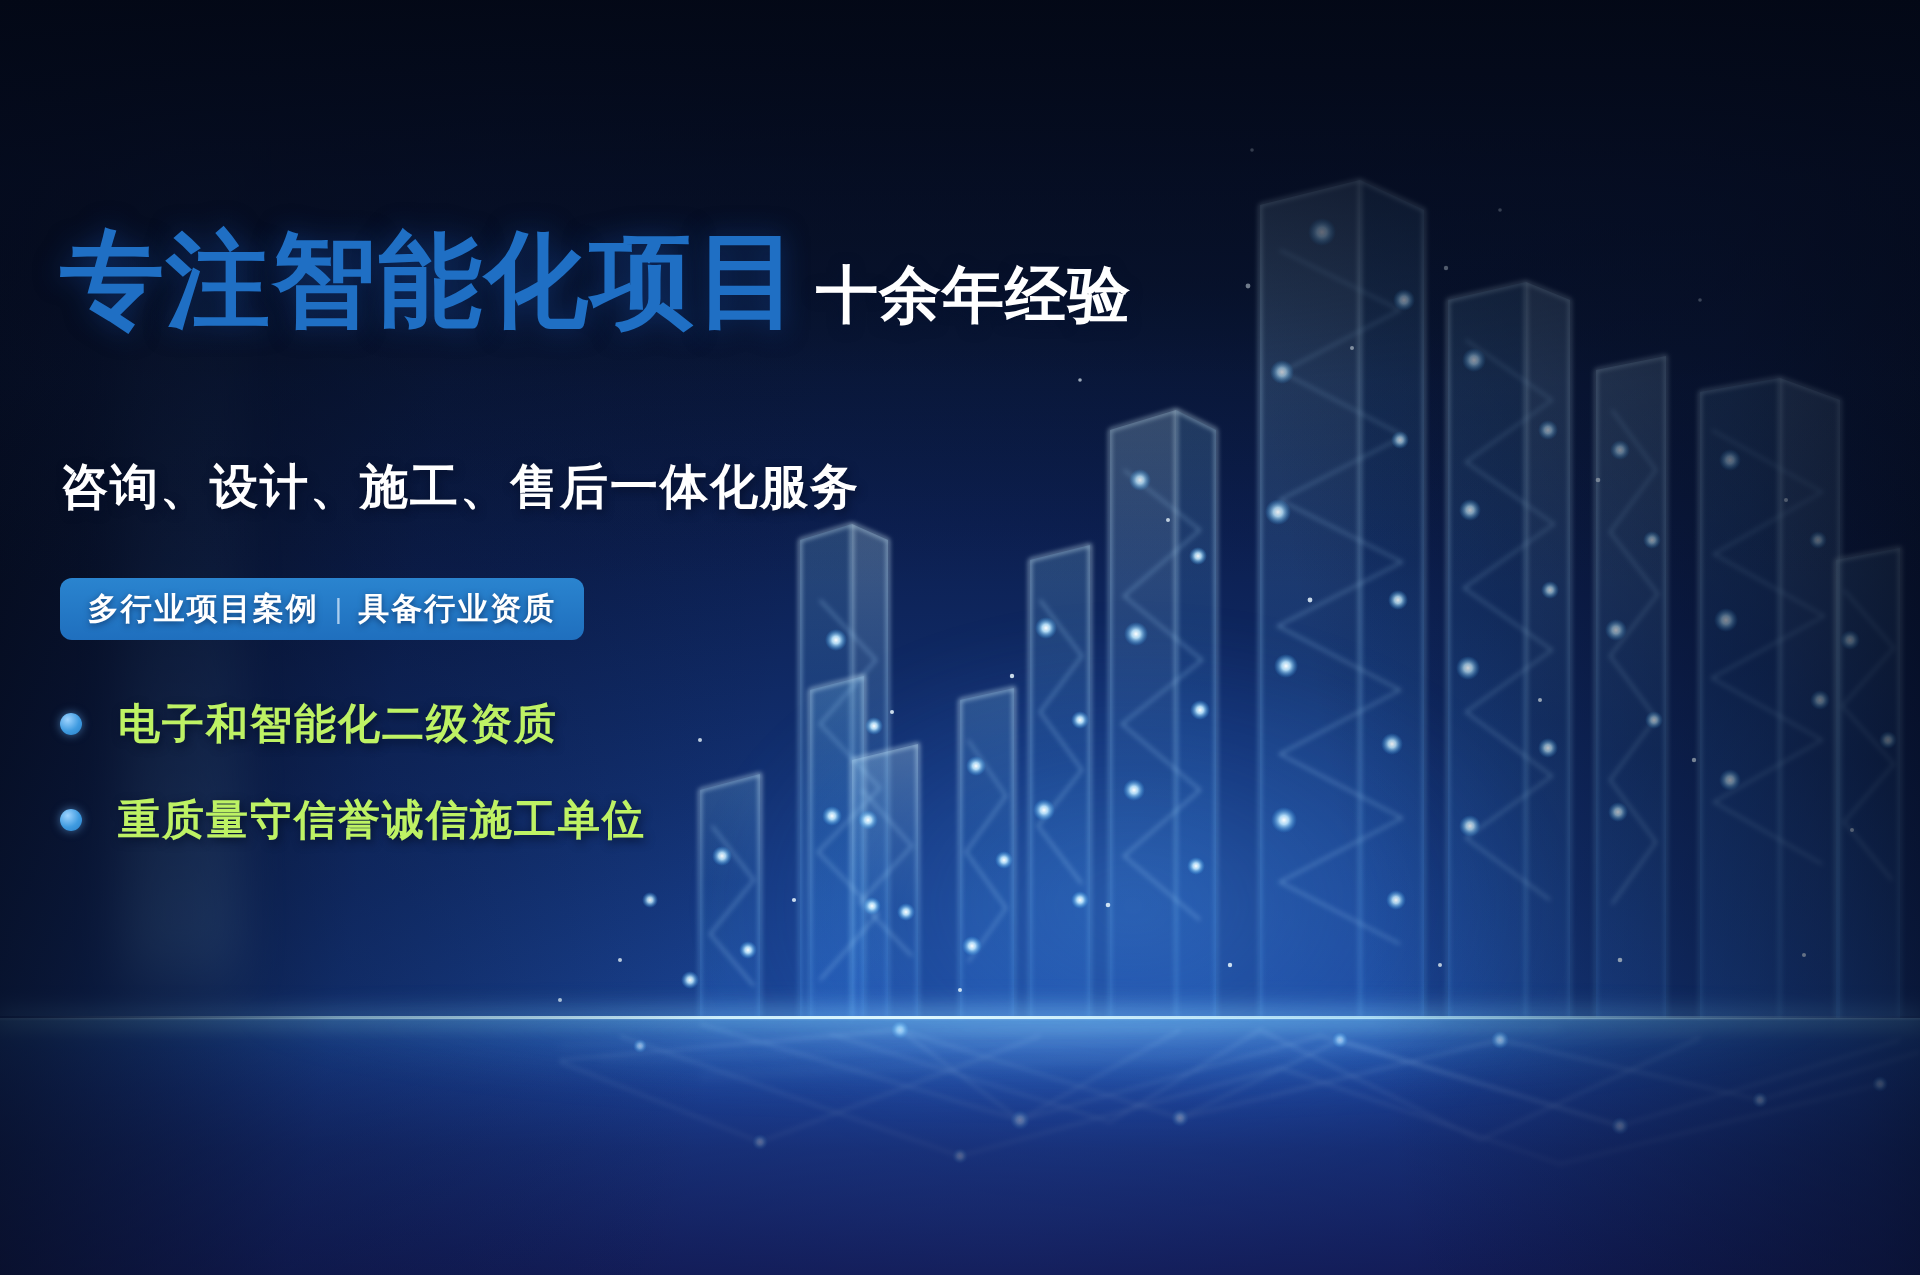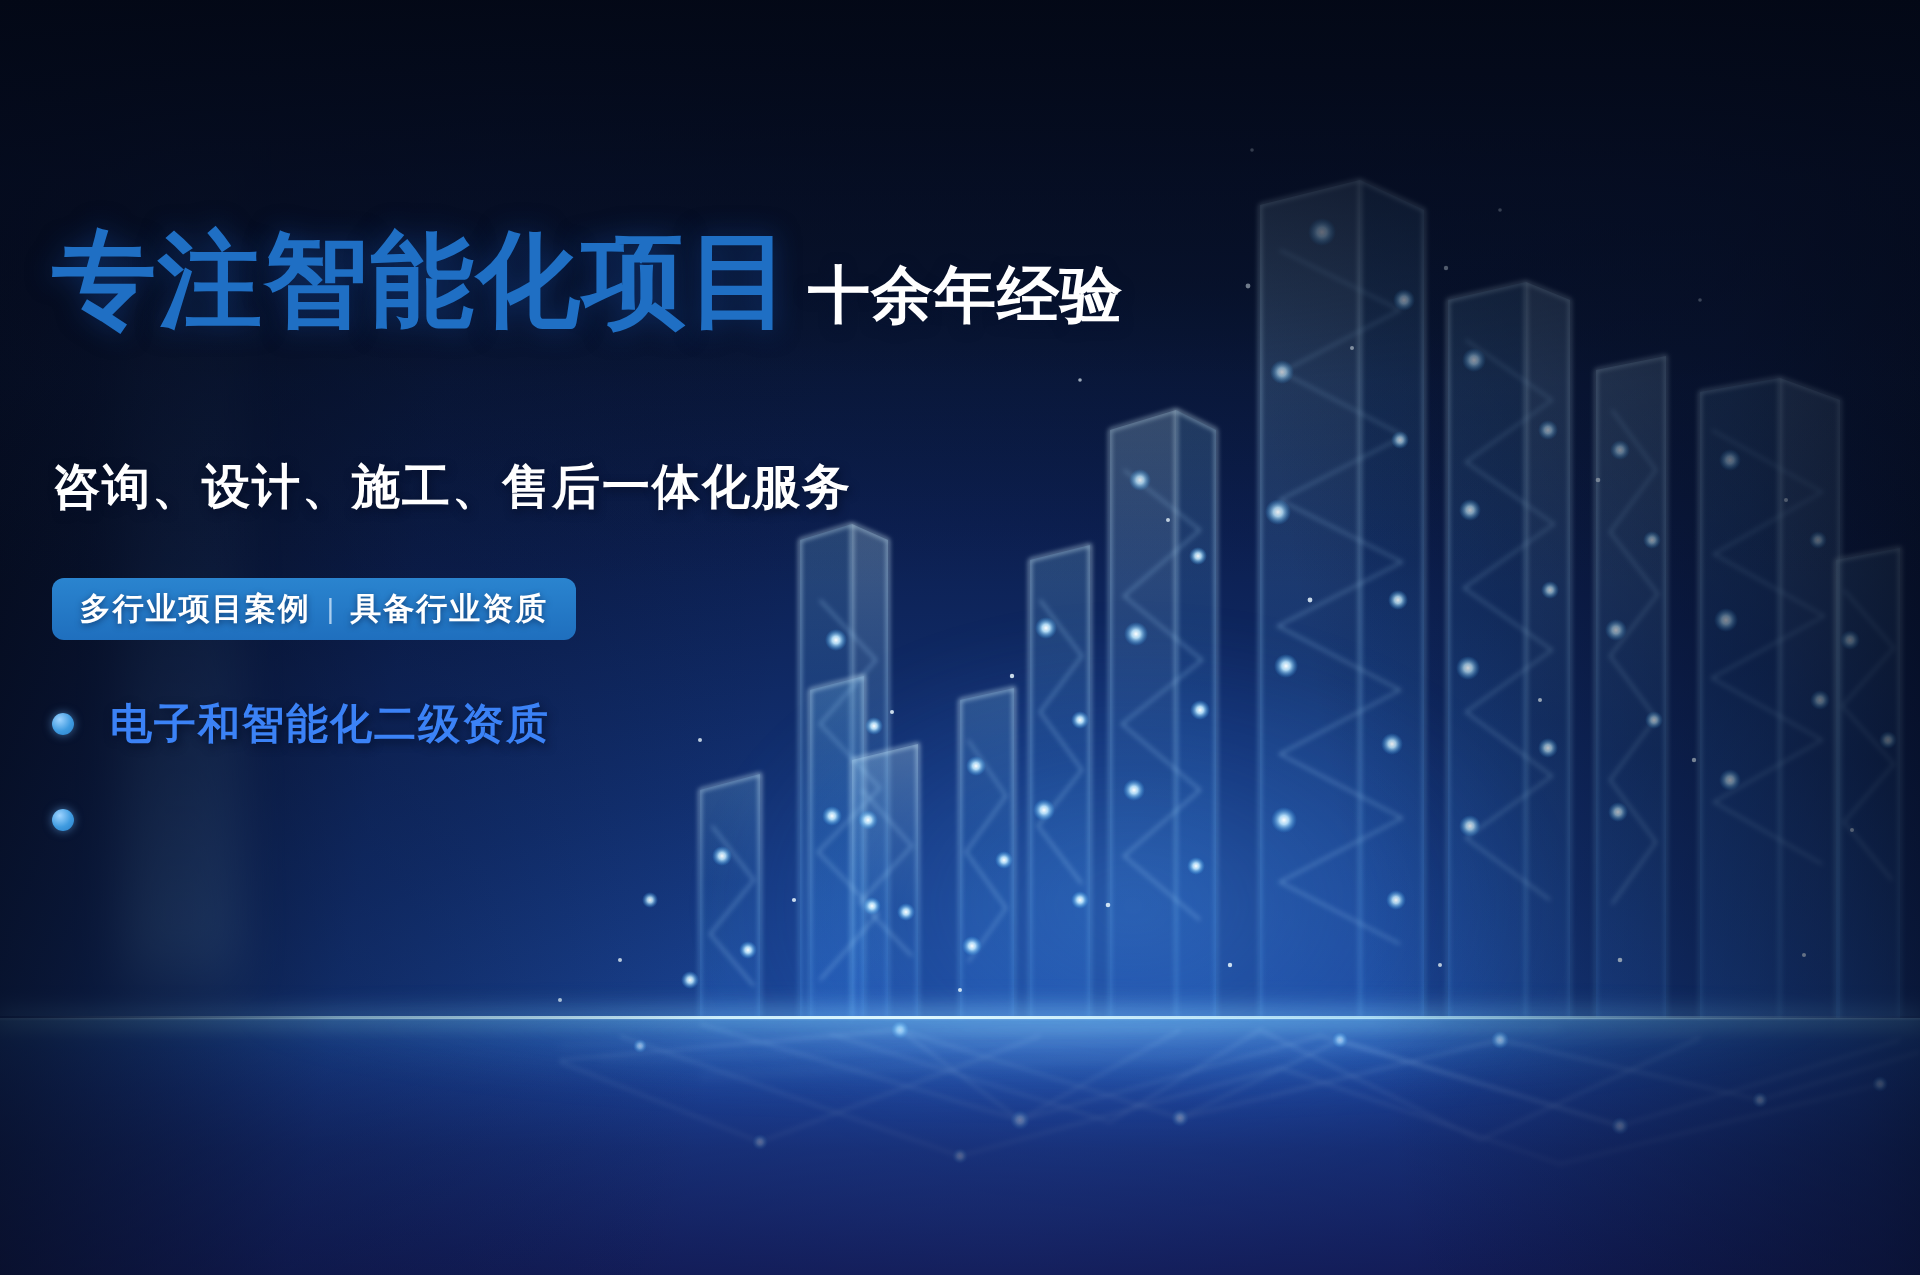--- a/index.html
+++ b/index.html
@@ -43,21 +43,21 @@
   .bottom-fade{position:absolute;left:0;right:0;bottom:0;height:230px;
     background:linear-gradient(180deg, rgba(10,18,52,0) 0%, rgba(14,22,70,.45) 45%, rgba(16,20,74,.72) 100%);
   }
   .left-beam{position:absolute;left:120px;top:0;width:120px;height:1020px;
     background:linear-gradient(180deg, rgba(120,190,255,0) 0%, rgba(110,180,255,.10) 55%, rgba(150,215,255,.22) 92%, rgba(150,215,255,0) 100%);
     filter:blur(22px);
   }
   svg.city{position:absolute;left:0;top:0;width:1920px;height:1275px;}
 
   
-  .content{position:absolute;left:4px;top:0;width:820px;height:100%;}
+  .content{position:absolute;left:12px;top:0;width:820px;height:100%;}
   .headline{position:absolute;left:48px;top:228px;white-space:nowrap;line-height:1;}
   .headline .main{
     font-size:104px;font-weight:bold;letter-spacing:2px;color:#1f6fc4;
     text-shadow:0 0 26px rgba(20,70,150,.55);
   }
   .headline .sub{
     font-size:62px;font-weight:bold;letter-spacing:1px;color:#ffffff;
     margin-left:14px;text-shadow:0 3px 14px rgba(5,18,48,.75);
   }
   .subtitle{position:absolute;left:48px;top:455px;font-size:48px;font-weight:bold;
@@ -71,21 +71,21 @@
     display:flex;align-items:center;justify-content:center;gap:16px;
   }
   .pill span.lbl{font-size:31px;font-weight:bold;color:#ffffff;letter-spacing:2px;
     text-shadow:0 2px 6px rgba(4,20,56,.55);}
   .pill span.sep{font-size:28px;color:rgba(225,240,255,.72);font-weight:300;}
   .bullets{position:absolute;left:48px;top:690px;}
   .bullet{display:flex;align-items:center;height:68px;margin-bottom:28px;}
   .dot{width:22px;height:22px;border-radius:50%;
     background:radial-gradient(circle at 35% 30%, #9fd4ff 0%, #3f9be0 55%, #2a7fc8 100%);
     box-shadow:0 0 10px rgba(110,185,255,.55);flex:0 0 auto;}
-  .btext{margin-left:36px;font-size:42px;font-weight:bold;color:#3b82f6;letter-spacing:2px;
+  .btext{margin-left:36px;font-size:42px;font-weight:bold;color:#bef264;letter-spacing:2px;
     white-space:nowrap;text-shadow:2px 3px 10px rgba(4,14,40,.85);}
 </style>
 </head>
 <body>
 
 <div id="stage">
 
   <div class="bg-base"></div>
   <div class="bg-glow-center"></div>
 
@@ -312,17 +312,18 @@
       <span class="lbl">具备行业资质</span>
     </div>
 
     <div class="bullets">
       <div class="bullet">
         <span class="dot"></span>
         <span class="btext">电子和智能化二级资质</span>
       </div>
       <div class="bullet">
         <span class="dot"></span>
+        <span class="btext">重质量守信誉诚信施工单位</span>
       </div>
     </div>
 
   </div>
 </div>
 
 </body></html>

